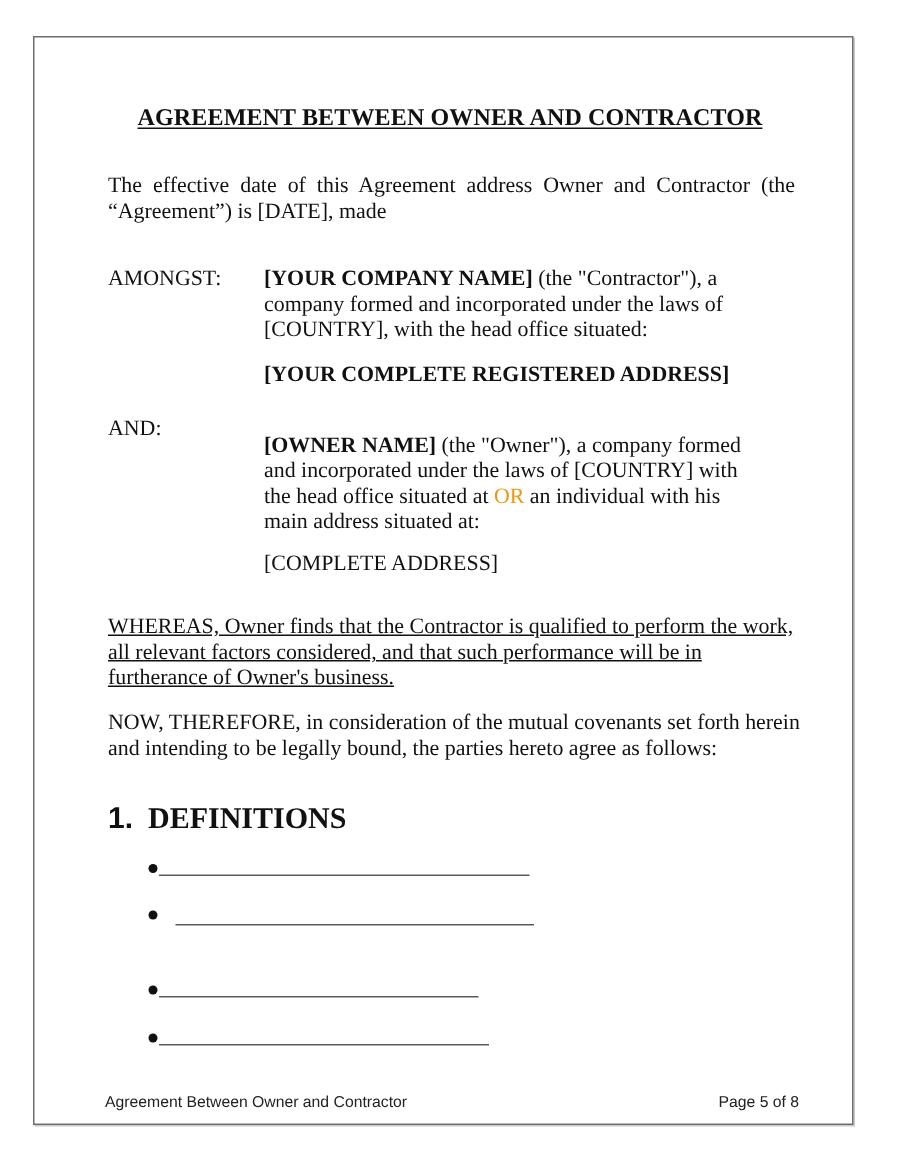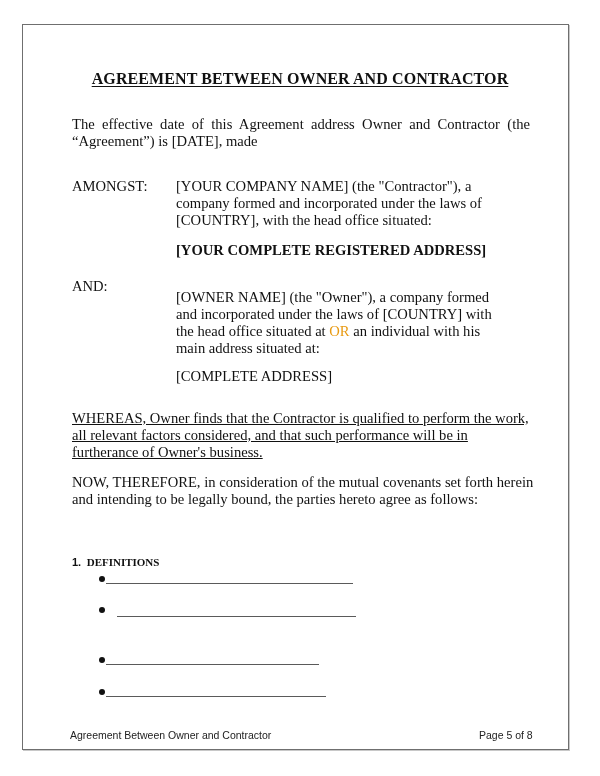--- a/index.html
+++ b/index.html
@@ -55,40 +55,39 @@
       font-weight: normal;
       font-size: 14.6px;
       line-height: 17px;
     }
     .rcol {
       left: 176px;
       width: 340px;
       font-size: 14.6px;
       line-height: 17px;
     }
-    .bold { font-weight: normal; }
+    .bold { font-weight: bold; }
     .orange { color: #e89a12; }
     .whereas {
       left: 72px;
       top: 410px;
       width: 462px;
       text-decoration: underline;
     }
     .now {
       left: 72px;
       top: 474px;
       width: 462px;
     }
     .section-head {
       left: 72px;
       top: 538px;
-      font-size: 11px;
+      font-size: 20px;
       font-weight: bold;
       line-height: 17px;
-      margin-top: 16px;
     }
     .section-head .num {
       font-family: "Liberation Sans", sans-serif;
       font-weight: bold;
     }
     .bullet {
       width: 6px;
       height: 6px;
       border-radius: 50%;
       background: #111;

